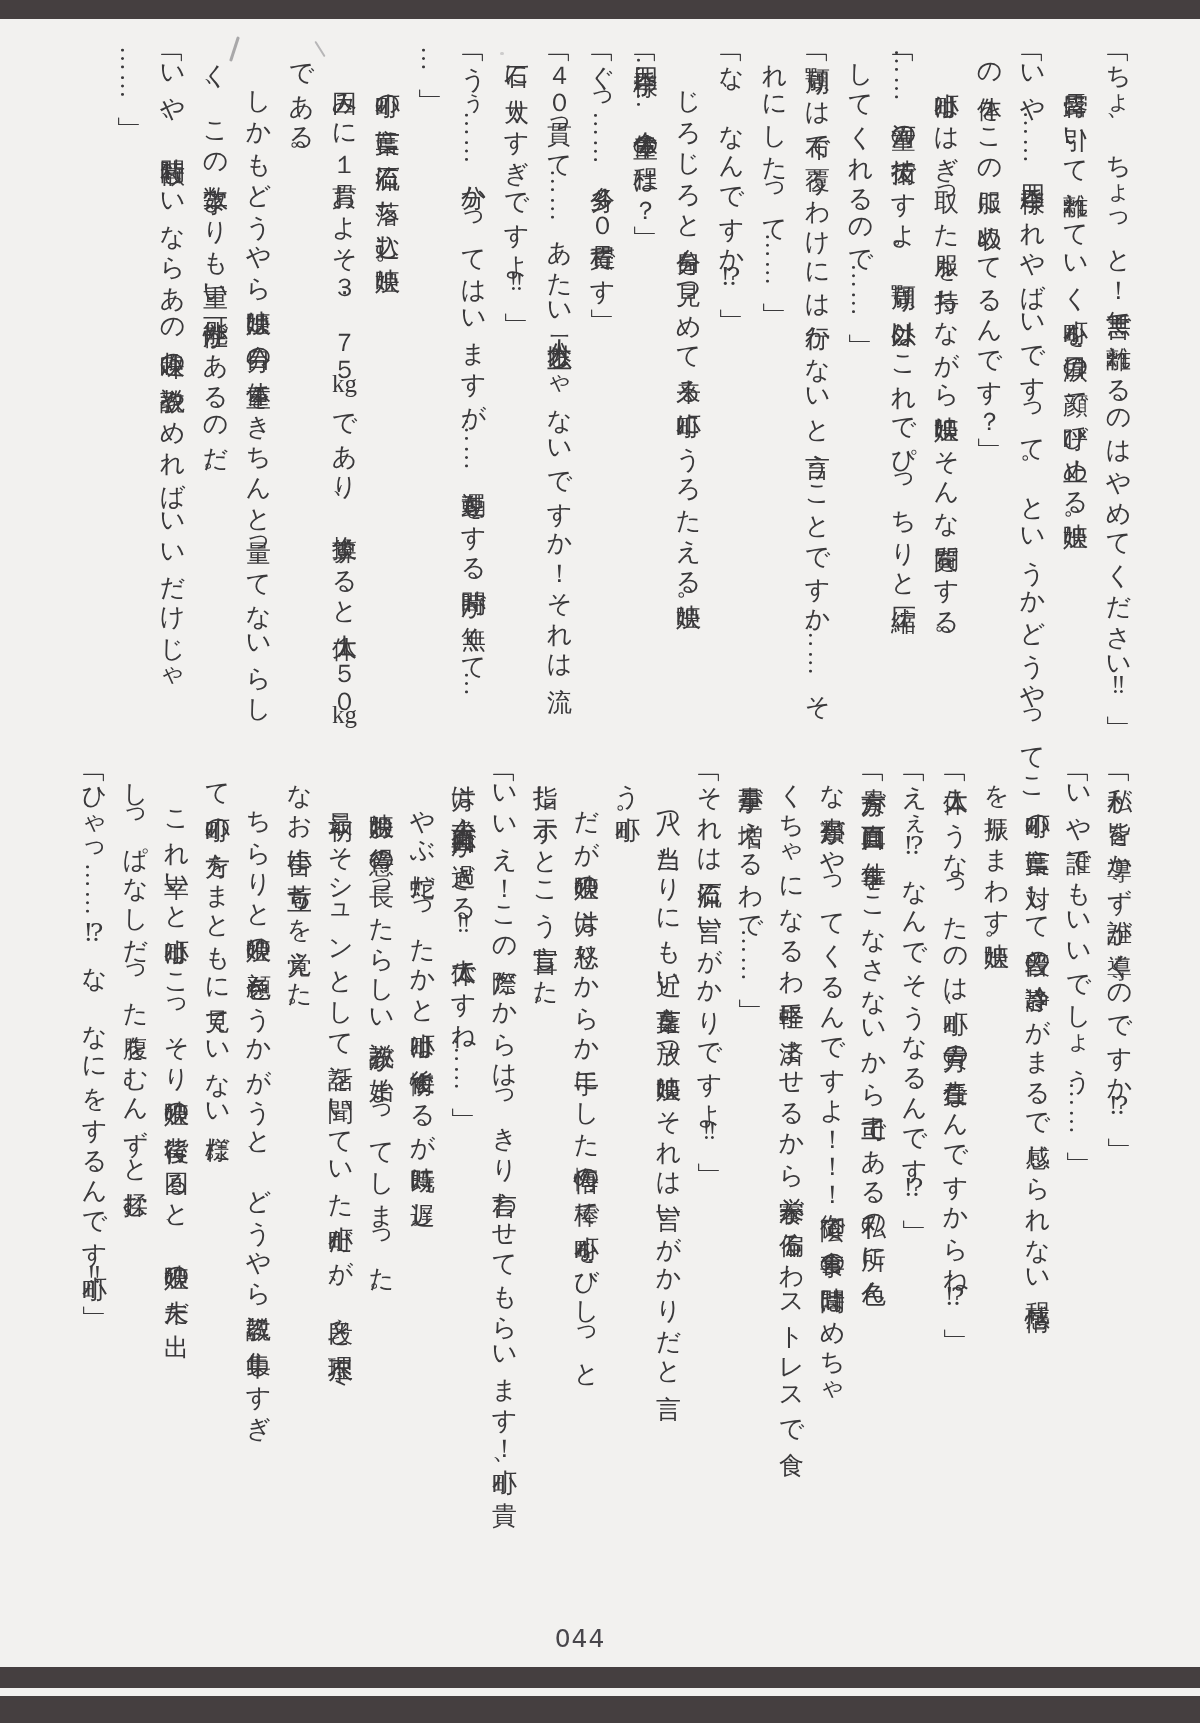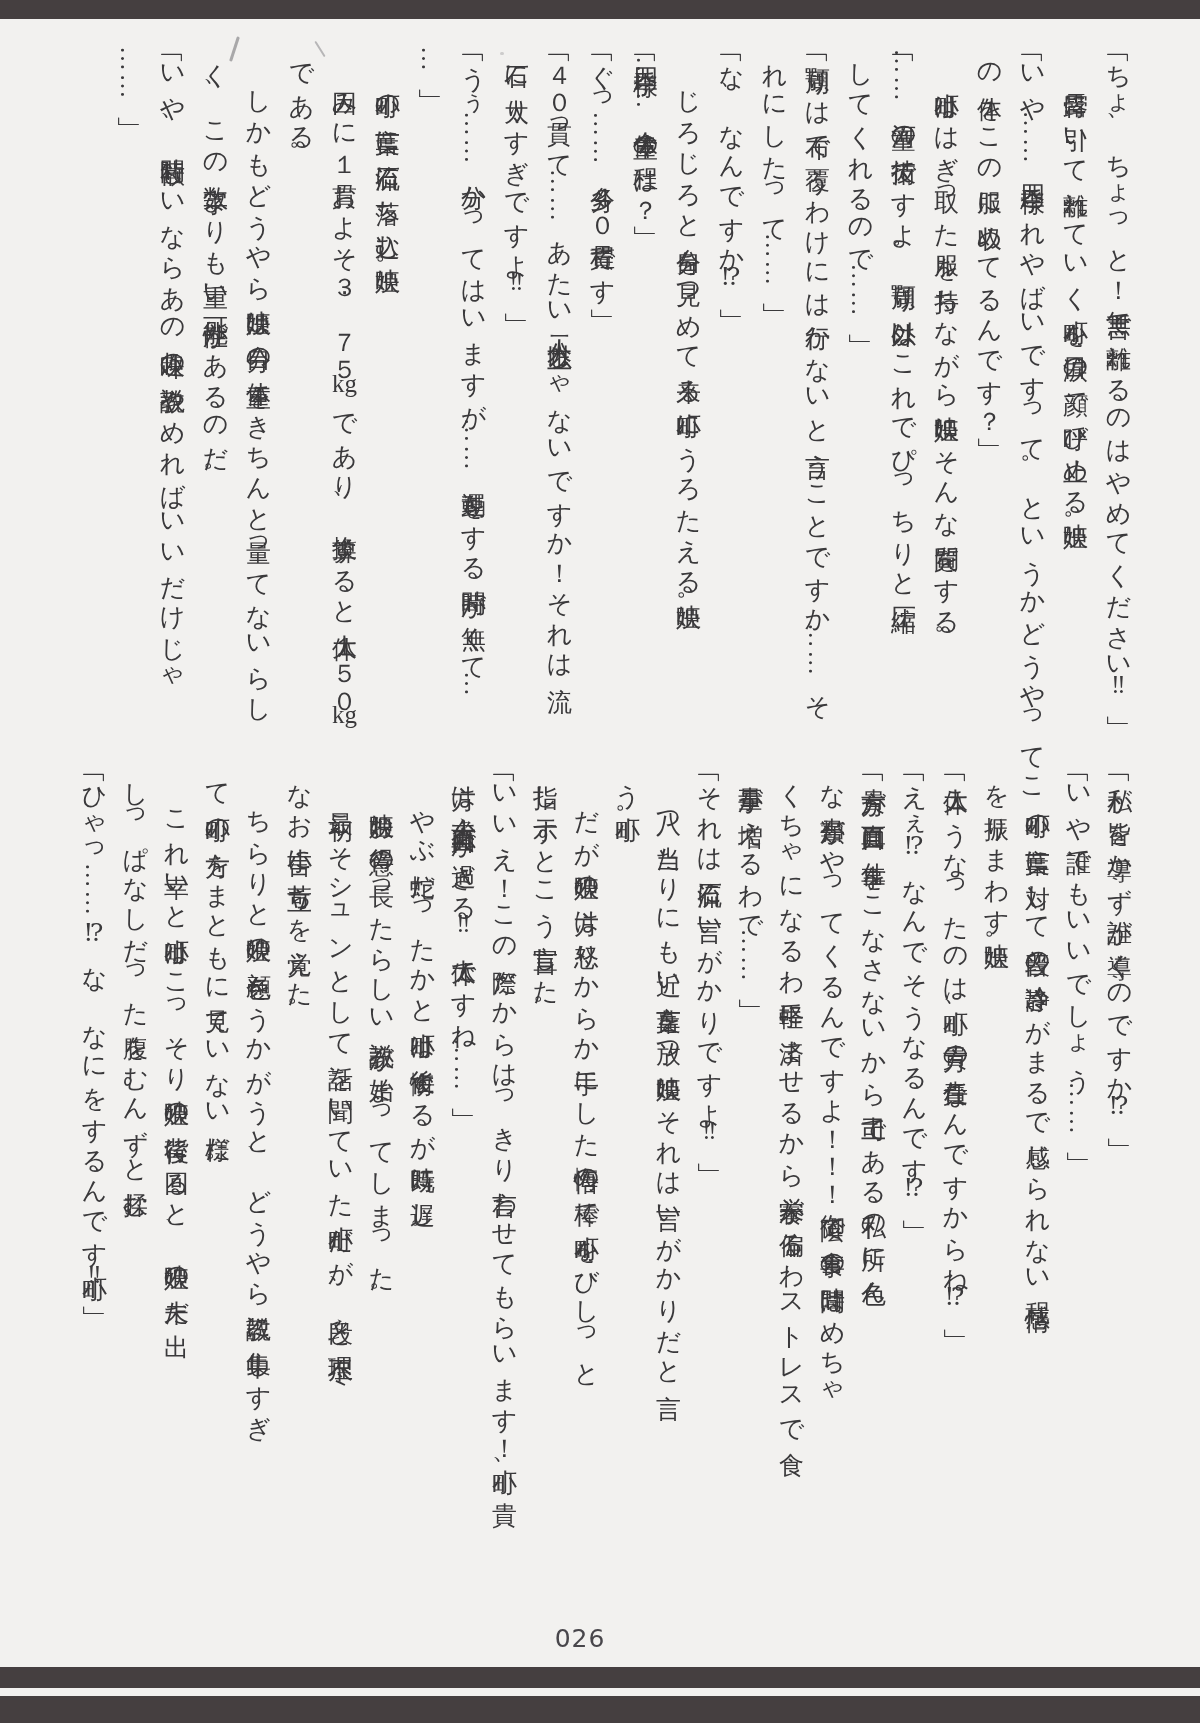--- a/index.html
+++ b/index.html
@@ -131,13 +131,13 @@
     <p class="vline indent">映姫お得意の長ったらしい説教が始まってしまった。</p>
     <p class="vline indent">最初こそシュンとして話を聞いていた小町だが、段々と理不尽</p>
     <p class="vline">なお小言に苛立ちを覚えた。</p>
     <p class="vline indent">ちらりと映姫の顔色をうかがうと、どうやら説教に集中しすぎ</p>
     <p class="vline">て小町の方をまともに見ていない様だ。</p>
     <p class="vline indent">これ幸いと小町はこっそり映姫の背後に回ると、映姫の未だ出</p>
     <p class="vline">しっぱなしだった腹をむんずと揉む。</p>
     <p class="vline">「ひゃっ……⁉な、なにをするんです小町‼」</p>
   </div>
 
-<div id="page-number" style="color: rgb(72, 70, 75);">026</div>
+<div id="page-number" style="color: rgb(72, 70, 75);">044</div>
 
 </body></html>

